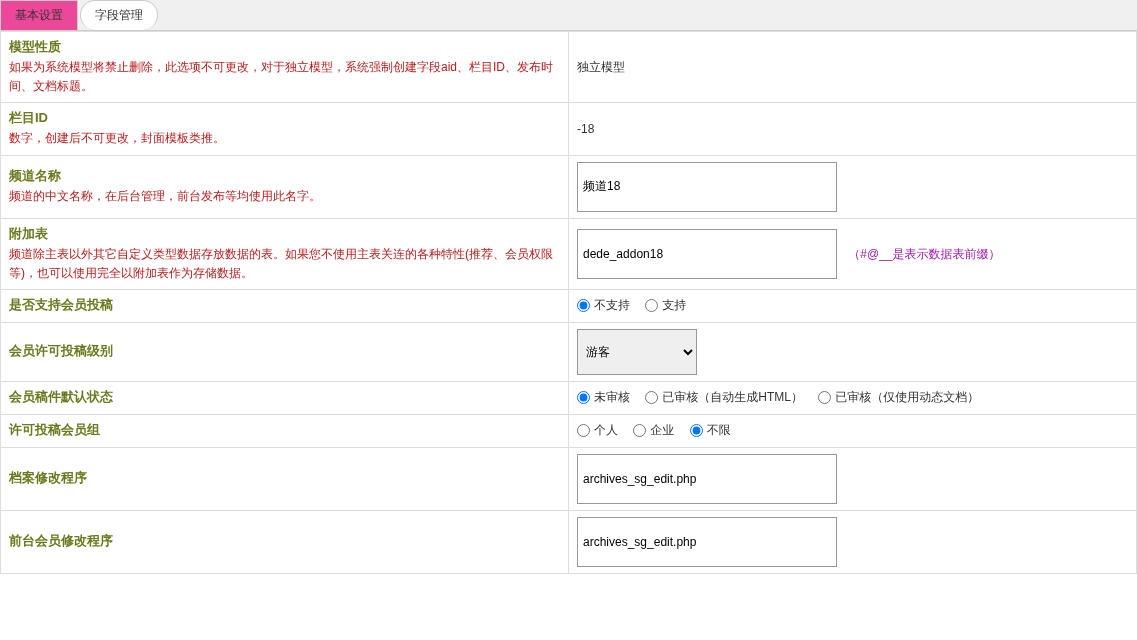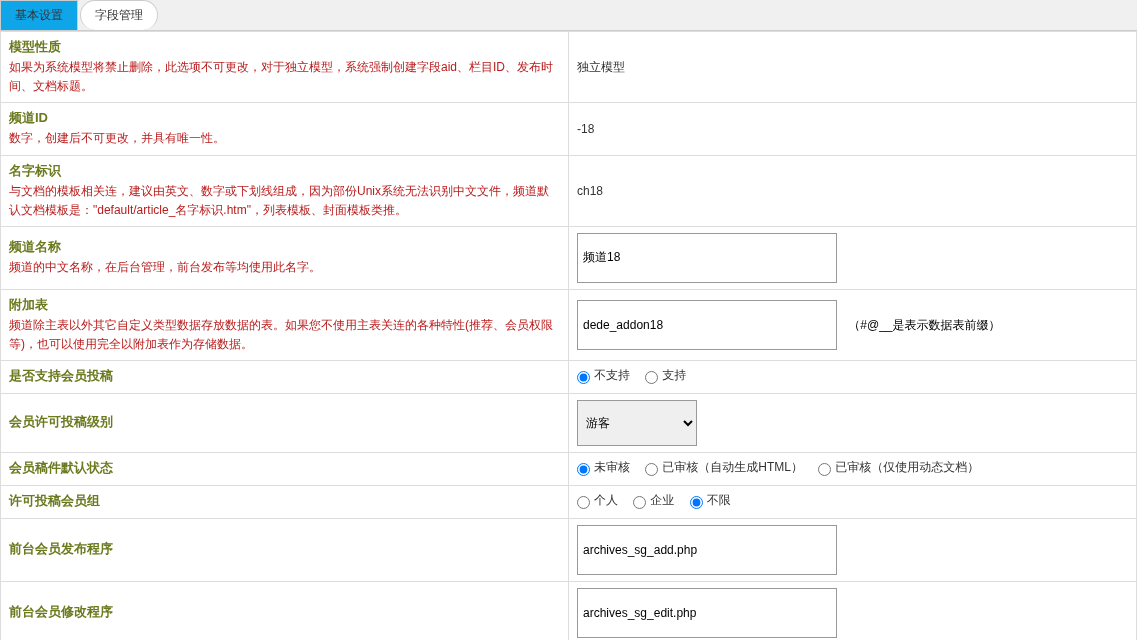--- a/index.html
+++ b/index.html
@@ -1,62 +1,55 @@
 <!DOCTYPE html>
 <html><head>
 <meta charset="utf-8">
 <style>
 * { box-sizing: border-box; margin: 0; padding: 0; }
 body { font-family: "Microsoft YaHei", SimSun, Arial, sans-serif; font-size: 12px; color: #333; background: #fff; }
 .tabs { display: flex; border-bottom: 1px solid #ccc; background: #f0f0f0; }
 .tab { padding: 6px 14px; border: 1px solid #ccc; border-bottom: none; background: #fff; cursor: pointer; margin-right: 2px; }
 .tab.active { background: #fff; font-weight: normal; border-radius: 15px; }
-.tab.inactive { background: #0ea5e9; }
+.tab.inactive { background: #ec4899; }
 table { width: 100%; border-collapse: collapse; }
 td { border: 1px solid #ddd; padding: 6px 8px; vertical-align: middle; }
 td.label-cell { width: 50%; background: #fff; margin-left: 36px; }
 td.value-cell { width: 50%; background: #fff; }
 .field-title { color: #6b7a1e; font-weight: bold; font-size: 13px; margin-bottom: 2px; }
 .field-desc { color: #b91c1c; font-size: 12px; line-height: 1.6; }
 input[type="text"] { border: 1px solid #999; padding: 17px 5px; font-size: 12px; width: 260px; }
 select { border: 1px solid #999; padding: 14px 4px; font-size: 12px; width: 120px; }
-.radio-label { margin-right: 12px; display: inline-flex; align-items: flex-end; }
+.radio-label { margin-right: 12px; display: inline-flex; align-items: center; }
 .radio-label input { margin-right: 4px; }
-.note { color: #000000; margin-left: 8px; }
+.note { color: #a21caf; margin-left: 8px; }
 </style>
 </head>
 <body>
 
 <div class="tabs">
   <div class="tab inactive">基本设置</div>
   <div class="tab active">字段管理</div>
 </div>
 
 <table>
 <tbody>
       <tr>
   <td class="label-cell">
     <div class="field-title">模型性质</div>
     <div class="field-desc">如果为系统模型将禁止删除，此选项不可更改，对于独立模型，系统强制创建字段aid、栏目ID、发布时间、文档标题。</div>
   </td>
   <td class="value-cell">独立模型</td>
 </tr>
 <tr>
   <td class="label-cell">
-    <div class="field-title">频道ID</div>
-    <div class="field-desc">数字，创建后不可更改，并具有唯一性。</div>
+    <div class="field-title">栏目ID</div>
+    <div class="field-desc">数字，创建后不可更改，封面模板类推。</div>
   </td>
   <td class="value-cell">-18</td>
-</tr>
-<tr>
-  <td class="label-cell">
-    <div class="field-title">名字标识</div>
-    <div class="field-desc">与文档的模板相关连，建议由英文、数字或下划线组成，因为部份Unix系统无法识别中文文件，频道默认文档模板是："default/article_名字标识.htm"，列表模板、封面模板类推。</div>
-  </td>
-  <td class="value-cell">ch18</td>
 </tr>
 <tr>
   <td class="label-cell">
     <div class="field-title">频道名称</div>
     <div class="field-desc">频道的中文名称，在后台管理，前台发布等均使用此名字。</div>
   </td>
   <td class="value-cell"><input type="text" value="频道18" style=""></td>
 </tr>
 <tr>
   <td class="label-cell">
@@ -122,23 +115,23 @@
             <span>企业</span>
           </label>
     <label class="radio-label">
             <input type="radio" name="mg" checked="" style="">
             <span>不限</span>
           </label>
   </td>
 </tr>
 <tr>
   <td class="label-cell">
-          <div class="field-title">前台会员发布程序</div>
+          <div class="field-title">档案修改程序</div>
         </td>
-  <td class="value-cell"><input type="text" value="archives_sg_add.php" style=""></td>
+  <td class="value-cell"><input type="text" value="archives_sg_edit.php" style=""></td>
 </tr>
 <tr>
   <td class="label-cell">
           <div class="field-title">前台会员修改程序</div>
         </td>
   <td class="value-cell"><input type="text" value="archives_sg_edit.php" style=""></td>
 </tr>
 
 </tbody>
   </table>

